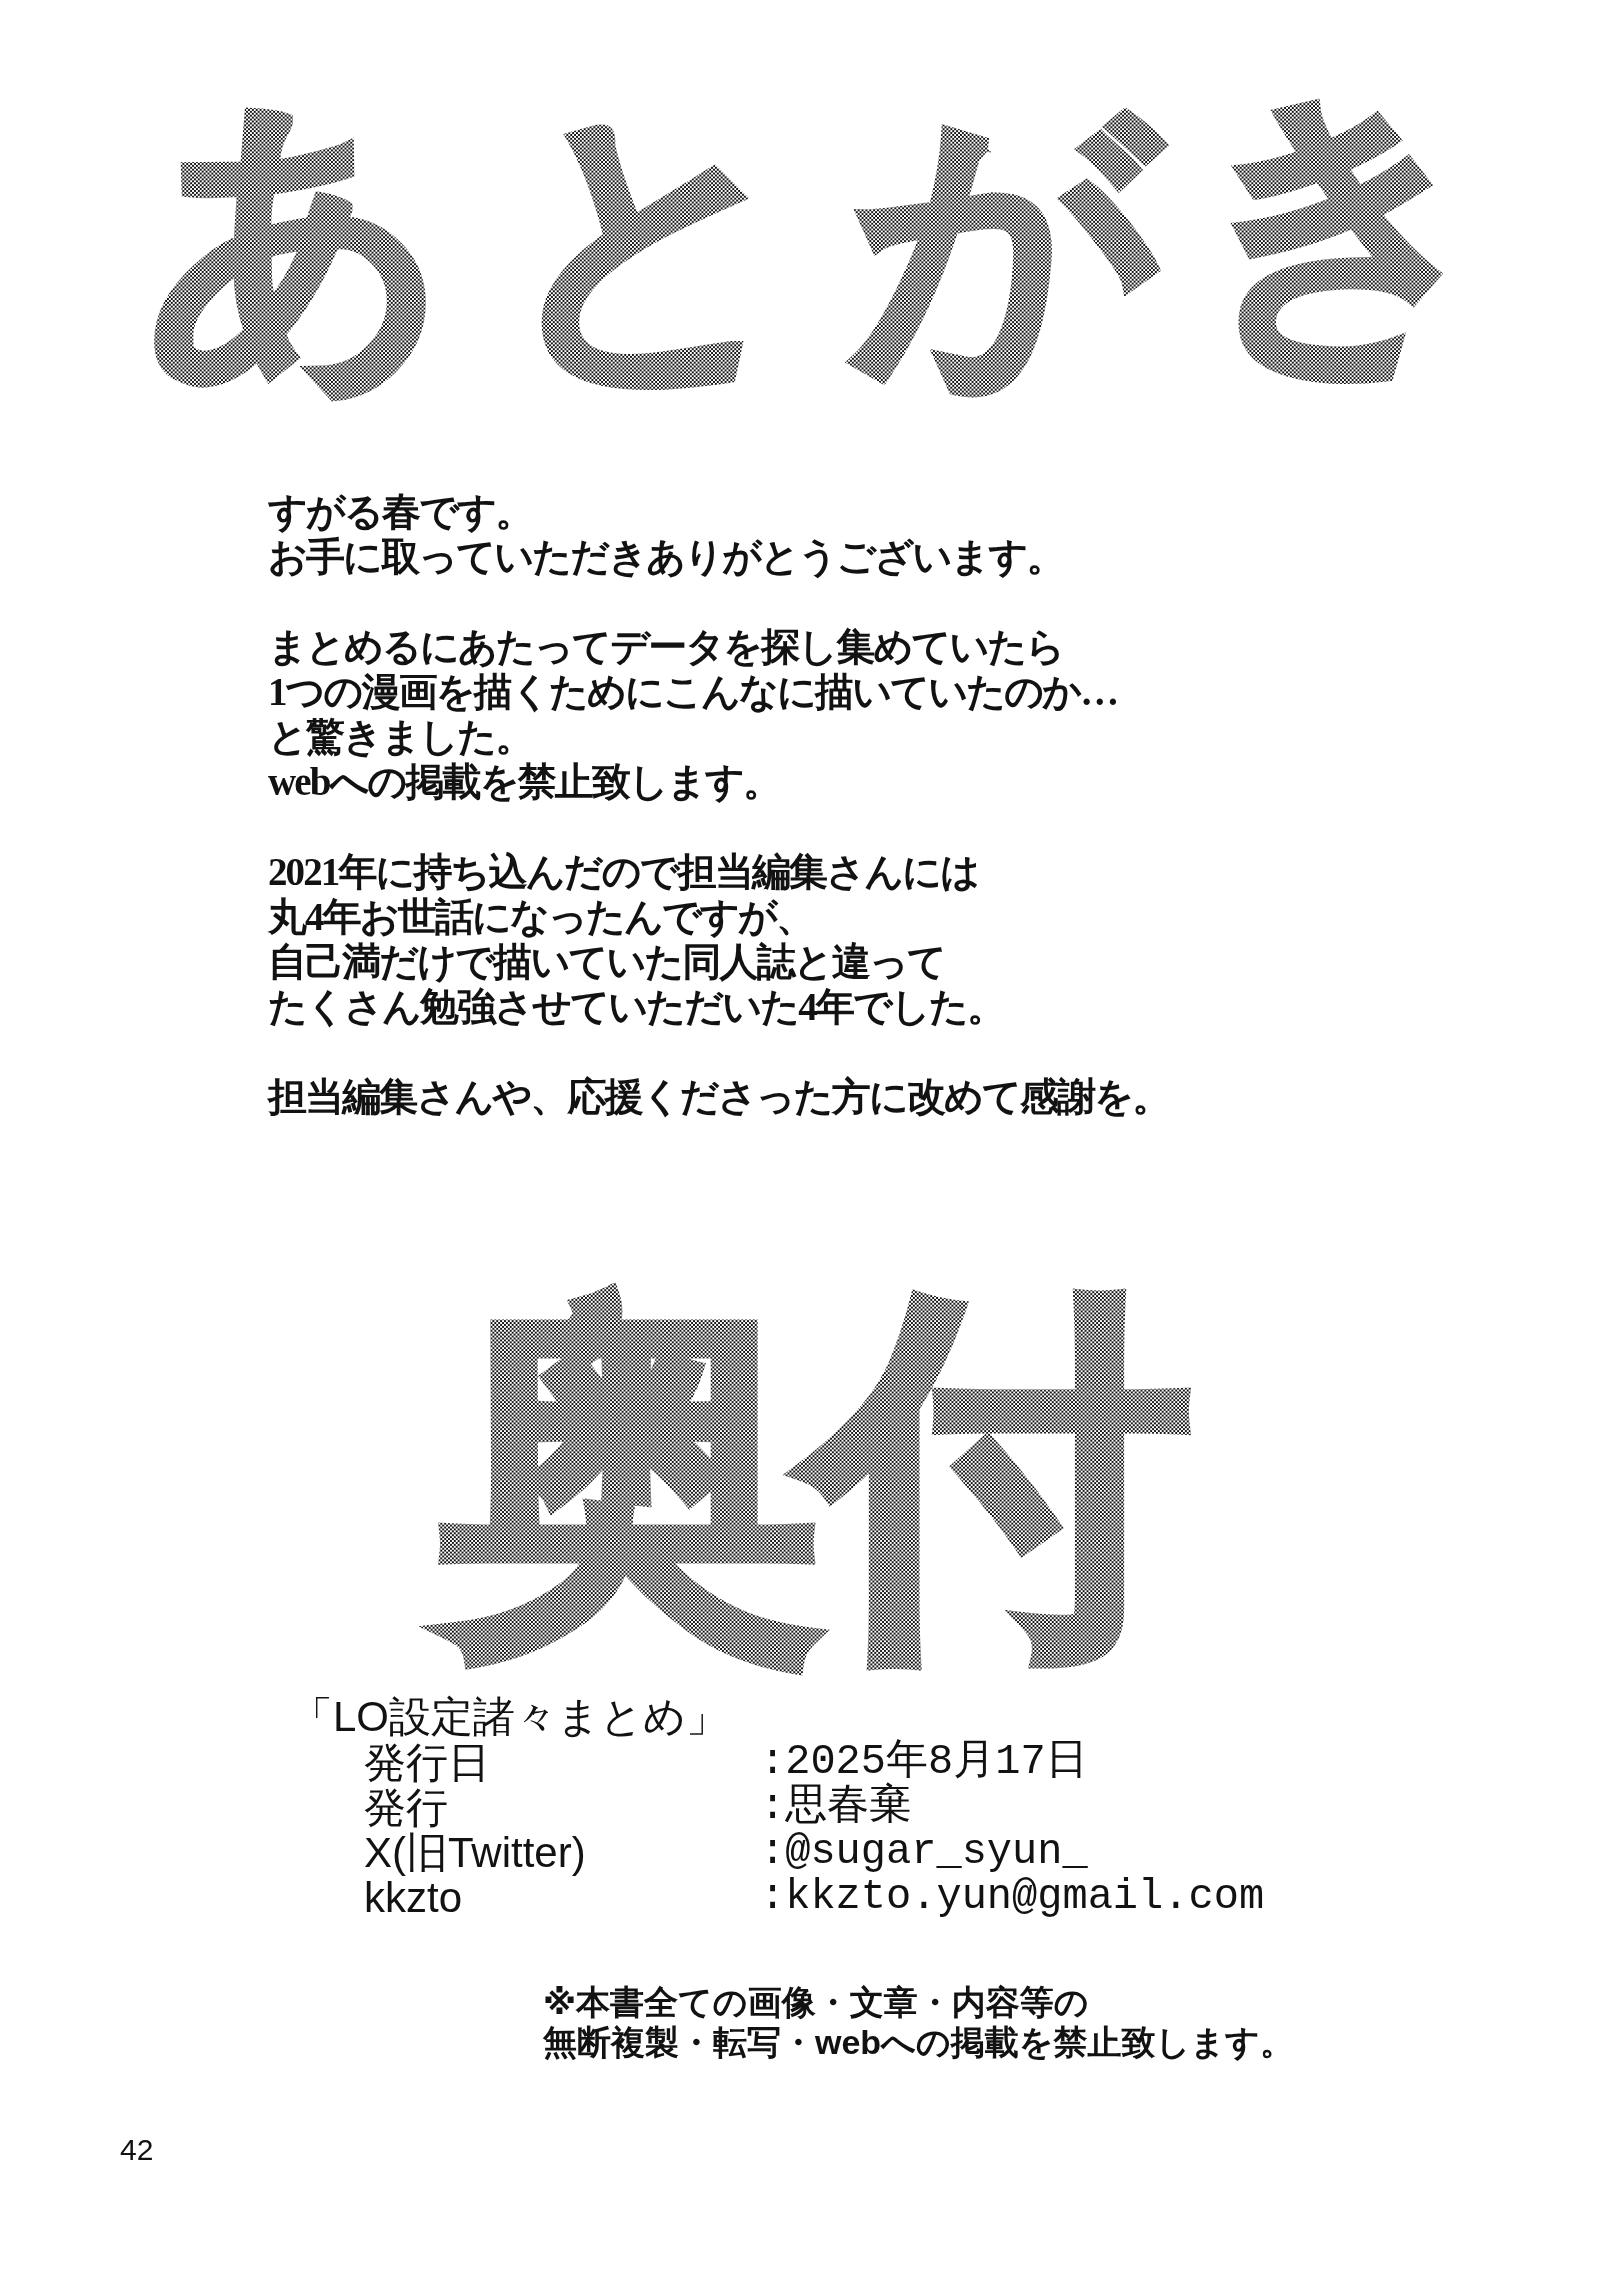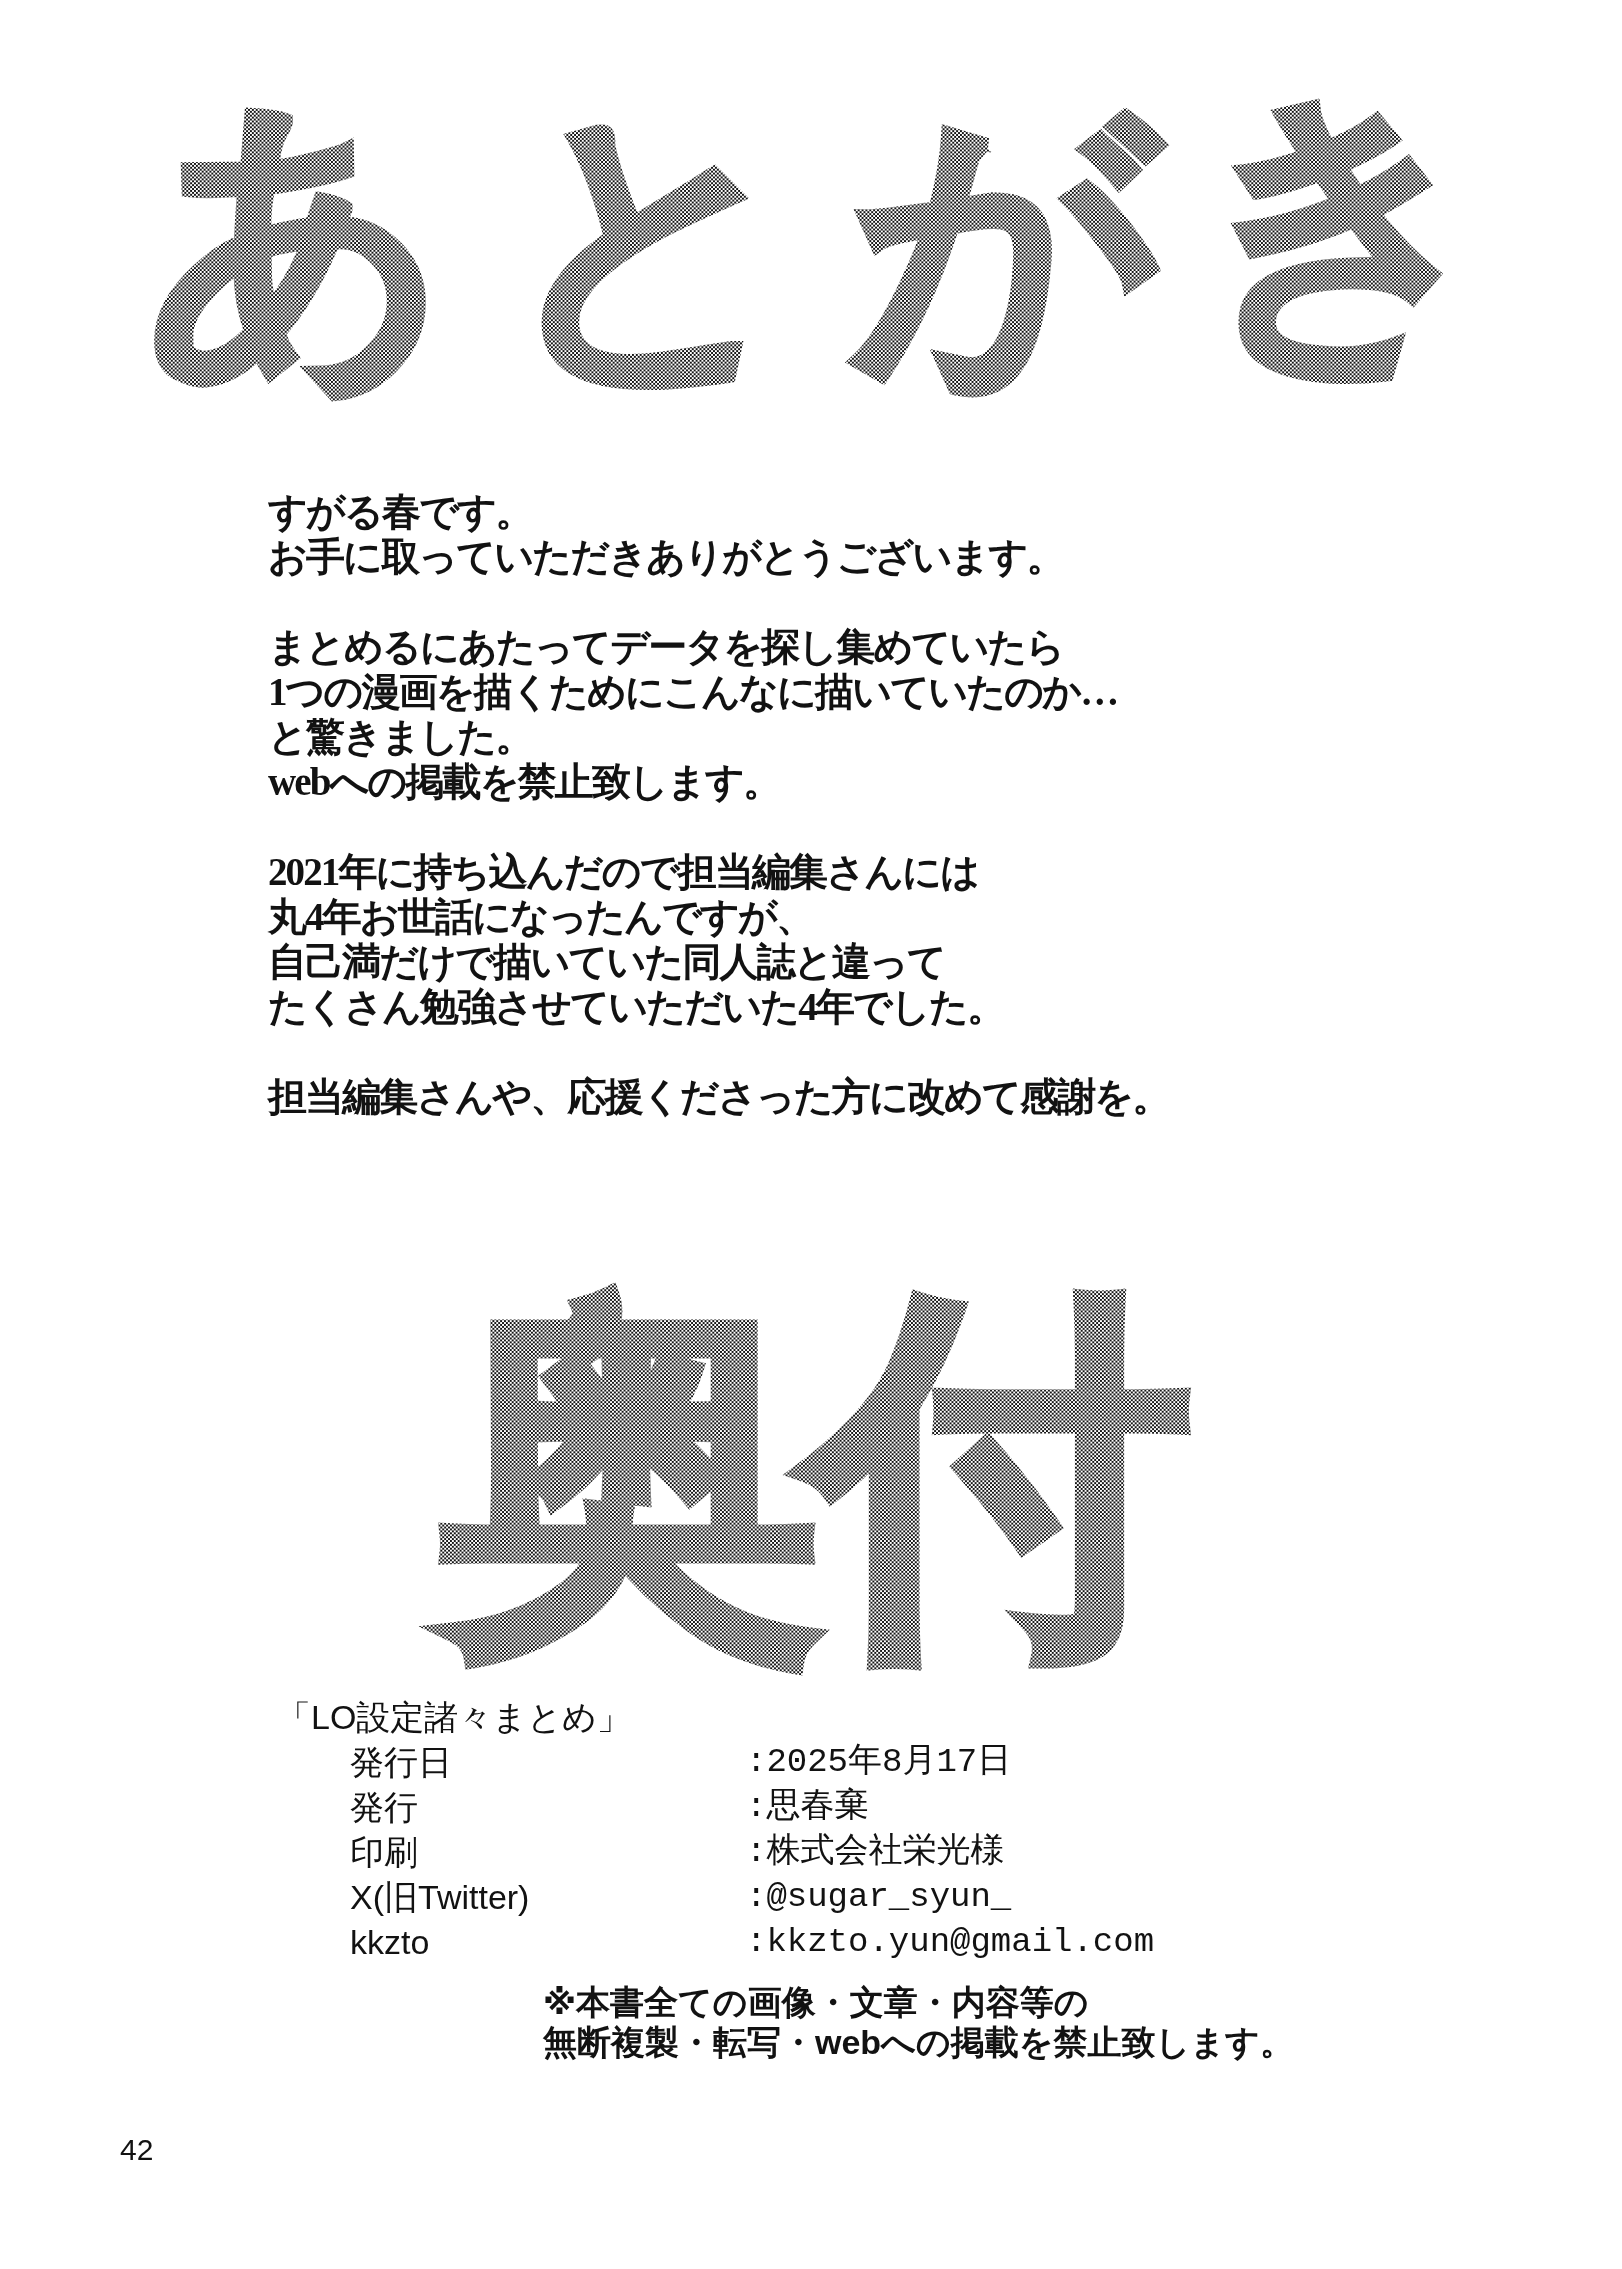--- a/index.html
+++ b/index.html
@@ -21,22 +21,22 @@
   }
   .body-text{
     position:absolute;left:268px;top:489px;
     font-family:"Liberation Serif","DejaVu Serif",serif;
     font-weight:600;
     font-size:39px;line-height:45px;letter-spacing:-1.9px;
     white-space:nowrap;color:#121212;
   }
   .bline{height:45px;line-height:45px;}
   .colophon{
-    position:absolute;left:277px;top:1695px;
-    font-size:34px;font-weight:500;color:#121212;
+    position:absolute;left:291px;top:1695px;
+    font-size:42px;font-weight:500;color:#121212;
     white-space:nowrap;
   }
   .c-title{height:44px;line-height:44px;}
   .c-rows{position:absolute;left:73px;top:45px;}
   .c-row{position:relative;height:45px;line-height:45px;width:966px;}
   .c-label{position:absolute;left:0;top:0;}
   .c-value{position:absolute;left:396px;top:0;font-family:Liberation Mono, monospace;}
   .notice{
     position:absolute;left:543px;top:1982px;
     font-size:34px;line-height:40px;font-weight:600;
@@ -89,24 +89,20 @@
     <div class="c-rows">
       <div class="c-row">
         <span class="c-label">発行日</span>
         <span class="c-value">:2025年8月17日</span>
       </div>
       <div class="c-row">
         <span class="c-label">発行</span>
         <span class="c-value">:思春棄</span>
       </div>
       <div class="c-row">
-        <span class="c-label">印刷</span>
-        <span class="c-value">:株式会社栄光様</span>
-      </div>
-      <div class="c-row">
         <span class="c-label">X(旧Twitter)</span>
         <span class="c-value">:@sugar_syun_</span>
       </div>
       <div class="c-row">
         <span class="c-label">kkzto</span>
         <span class="c-value">:kkzto.yun@gmail.com</span>
       </div>
     </div>
   </div>
 

